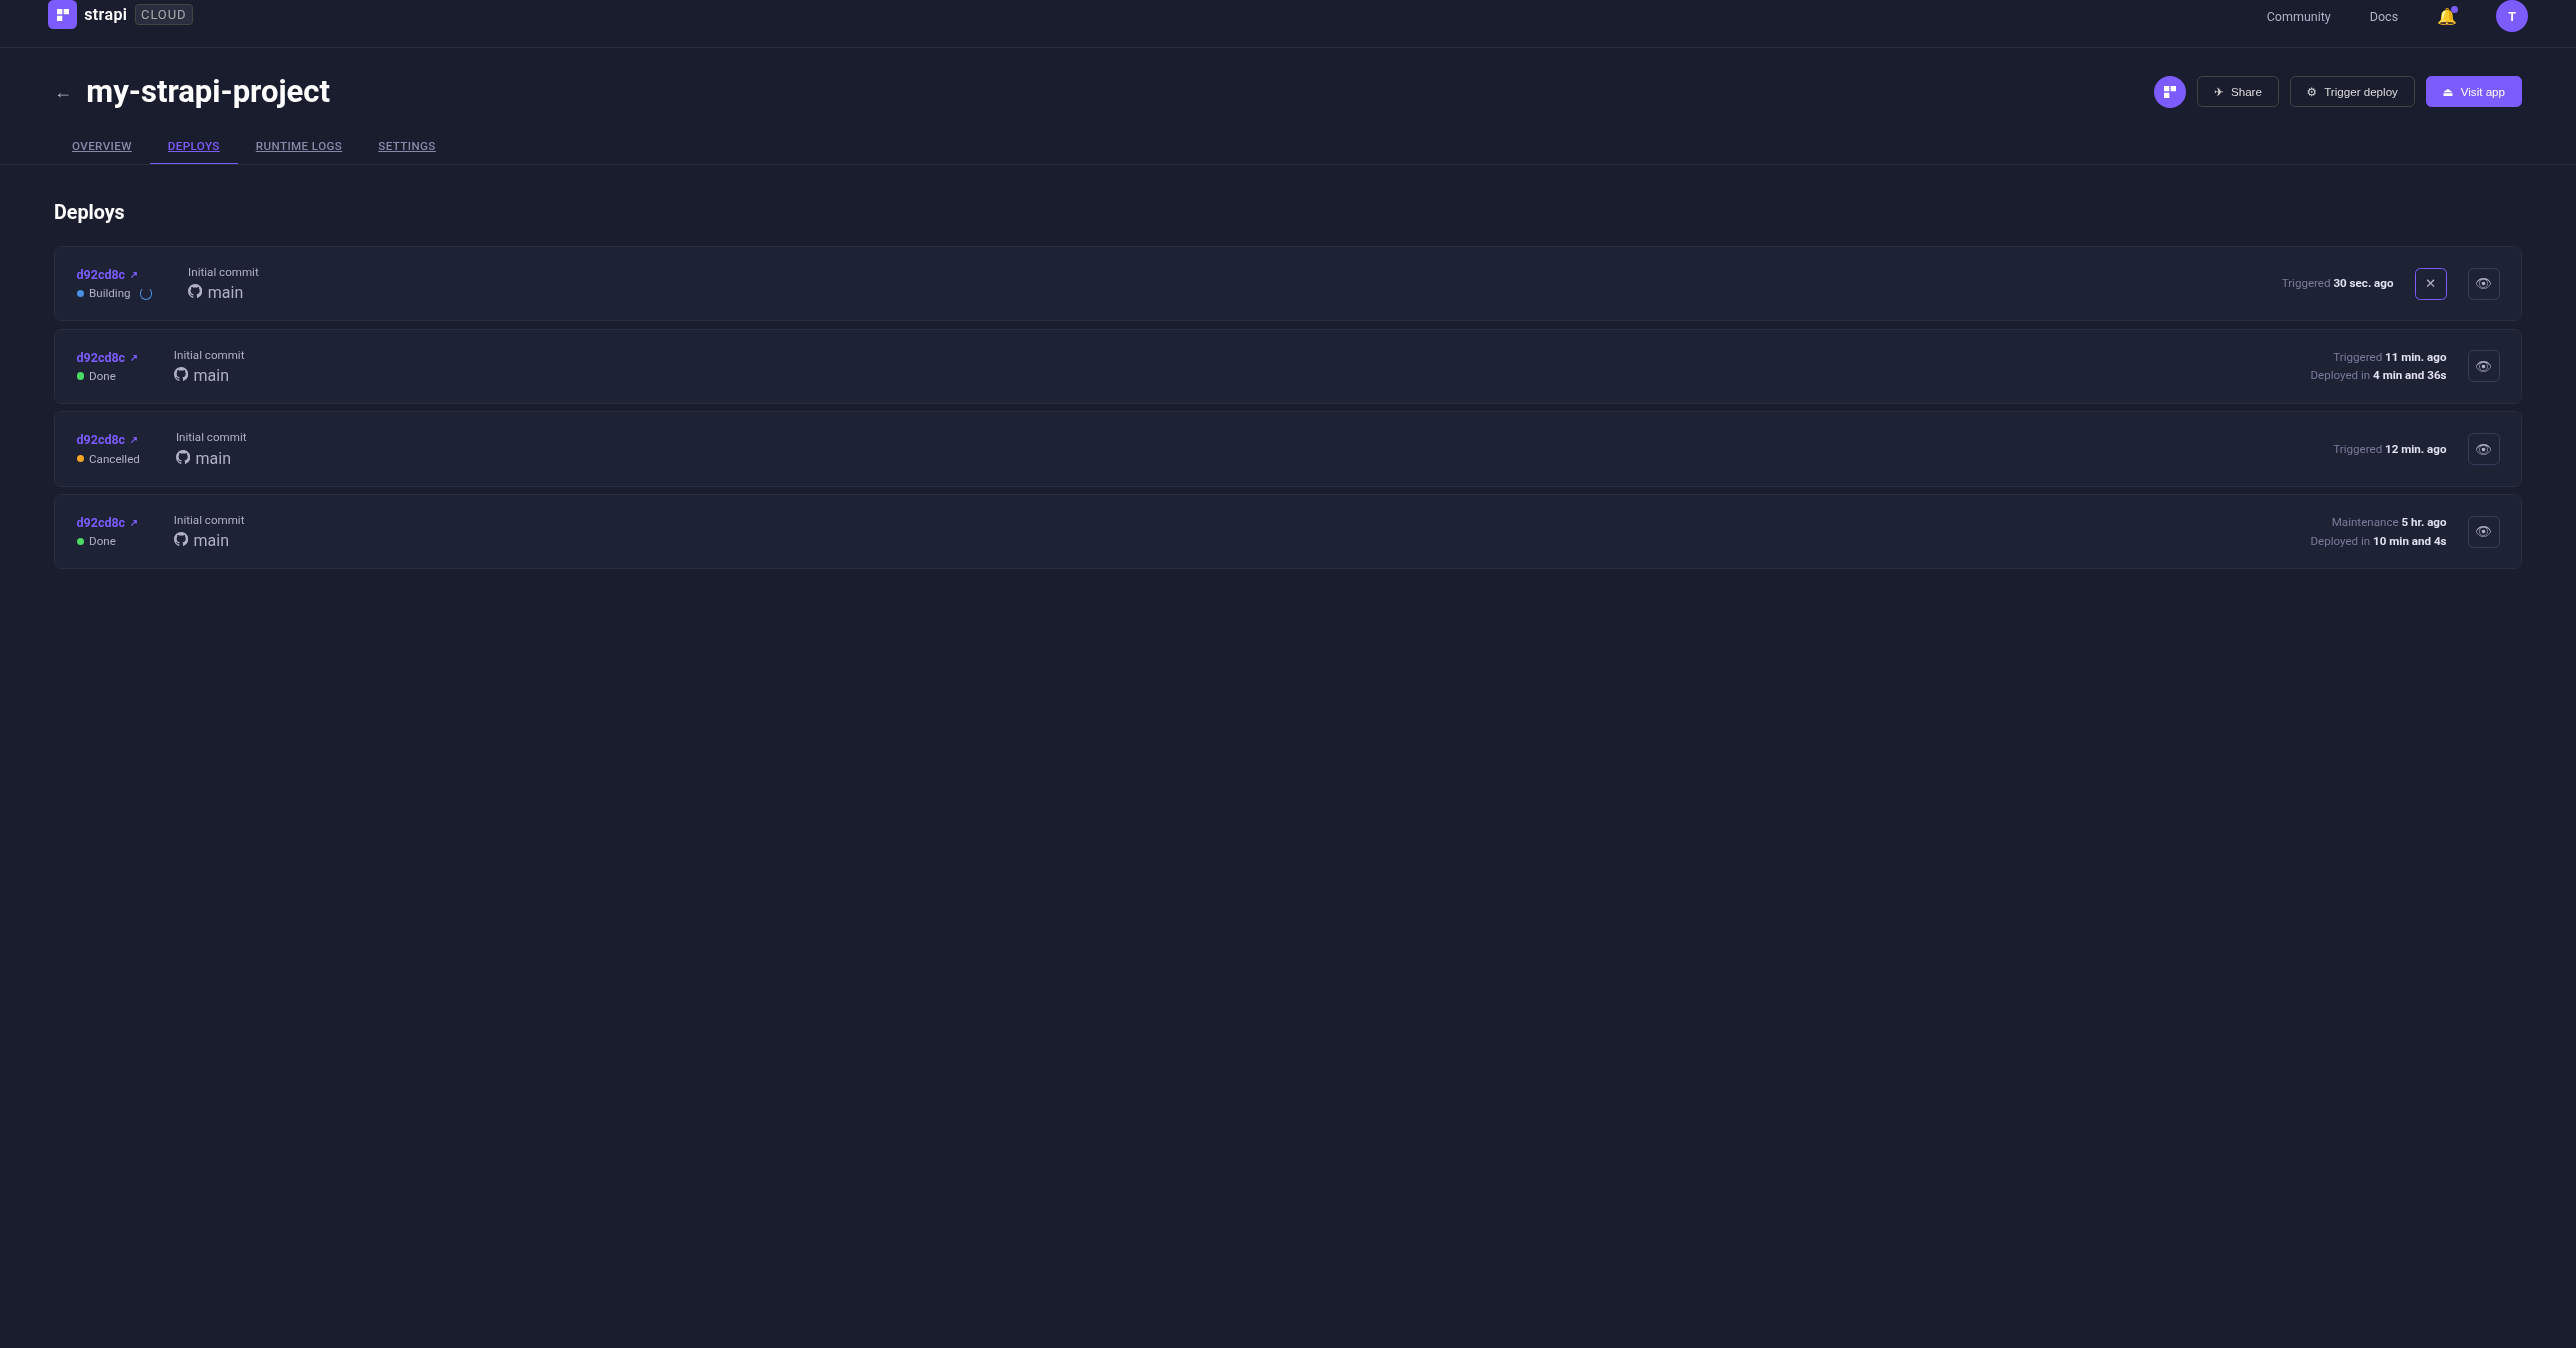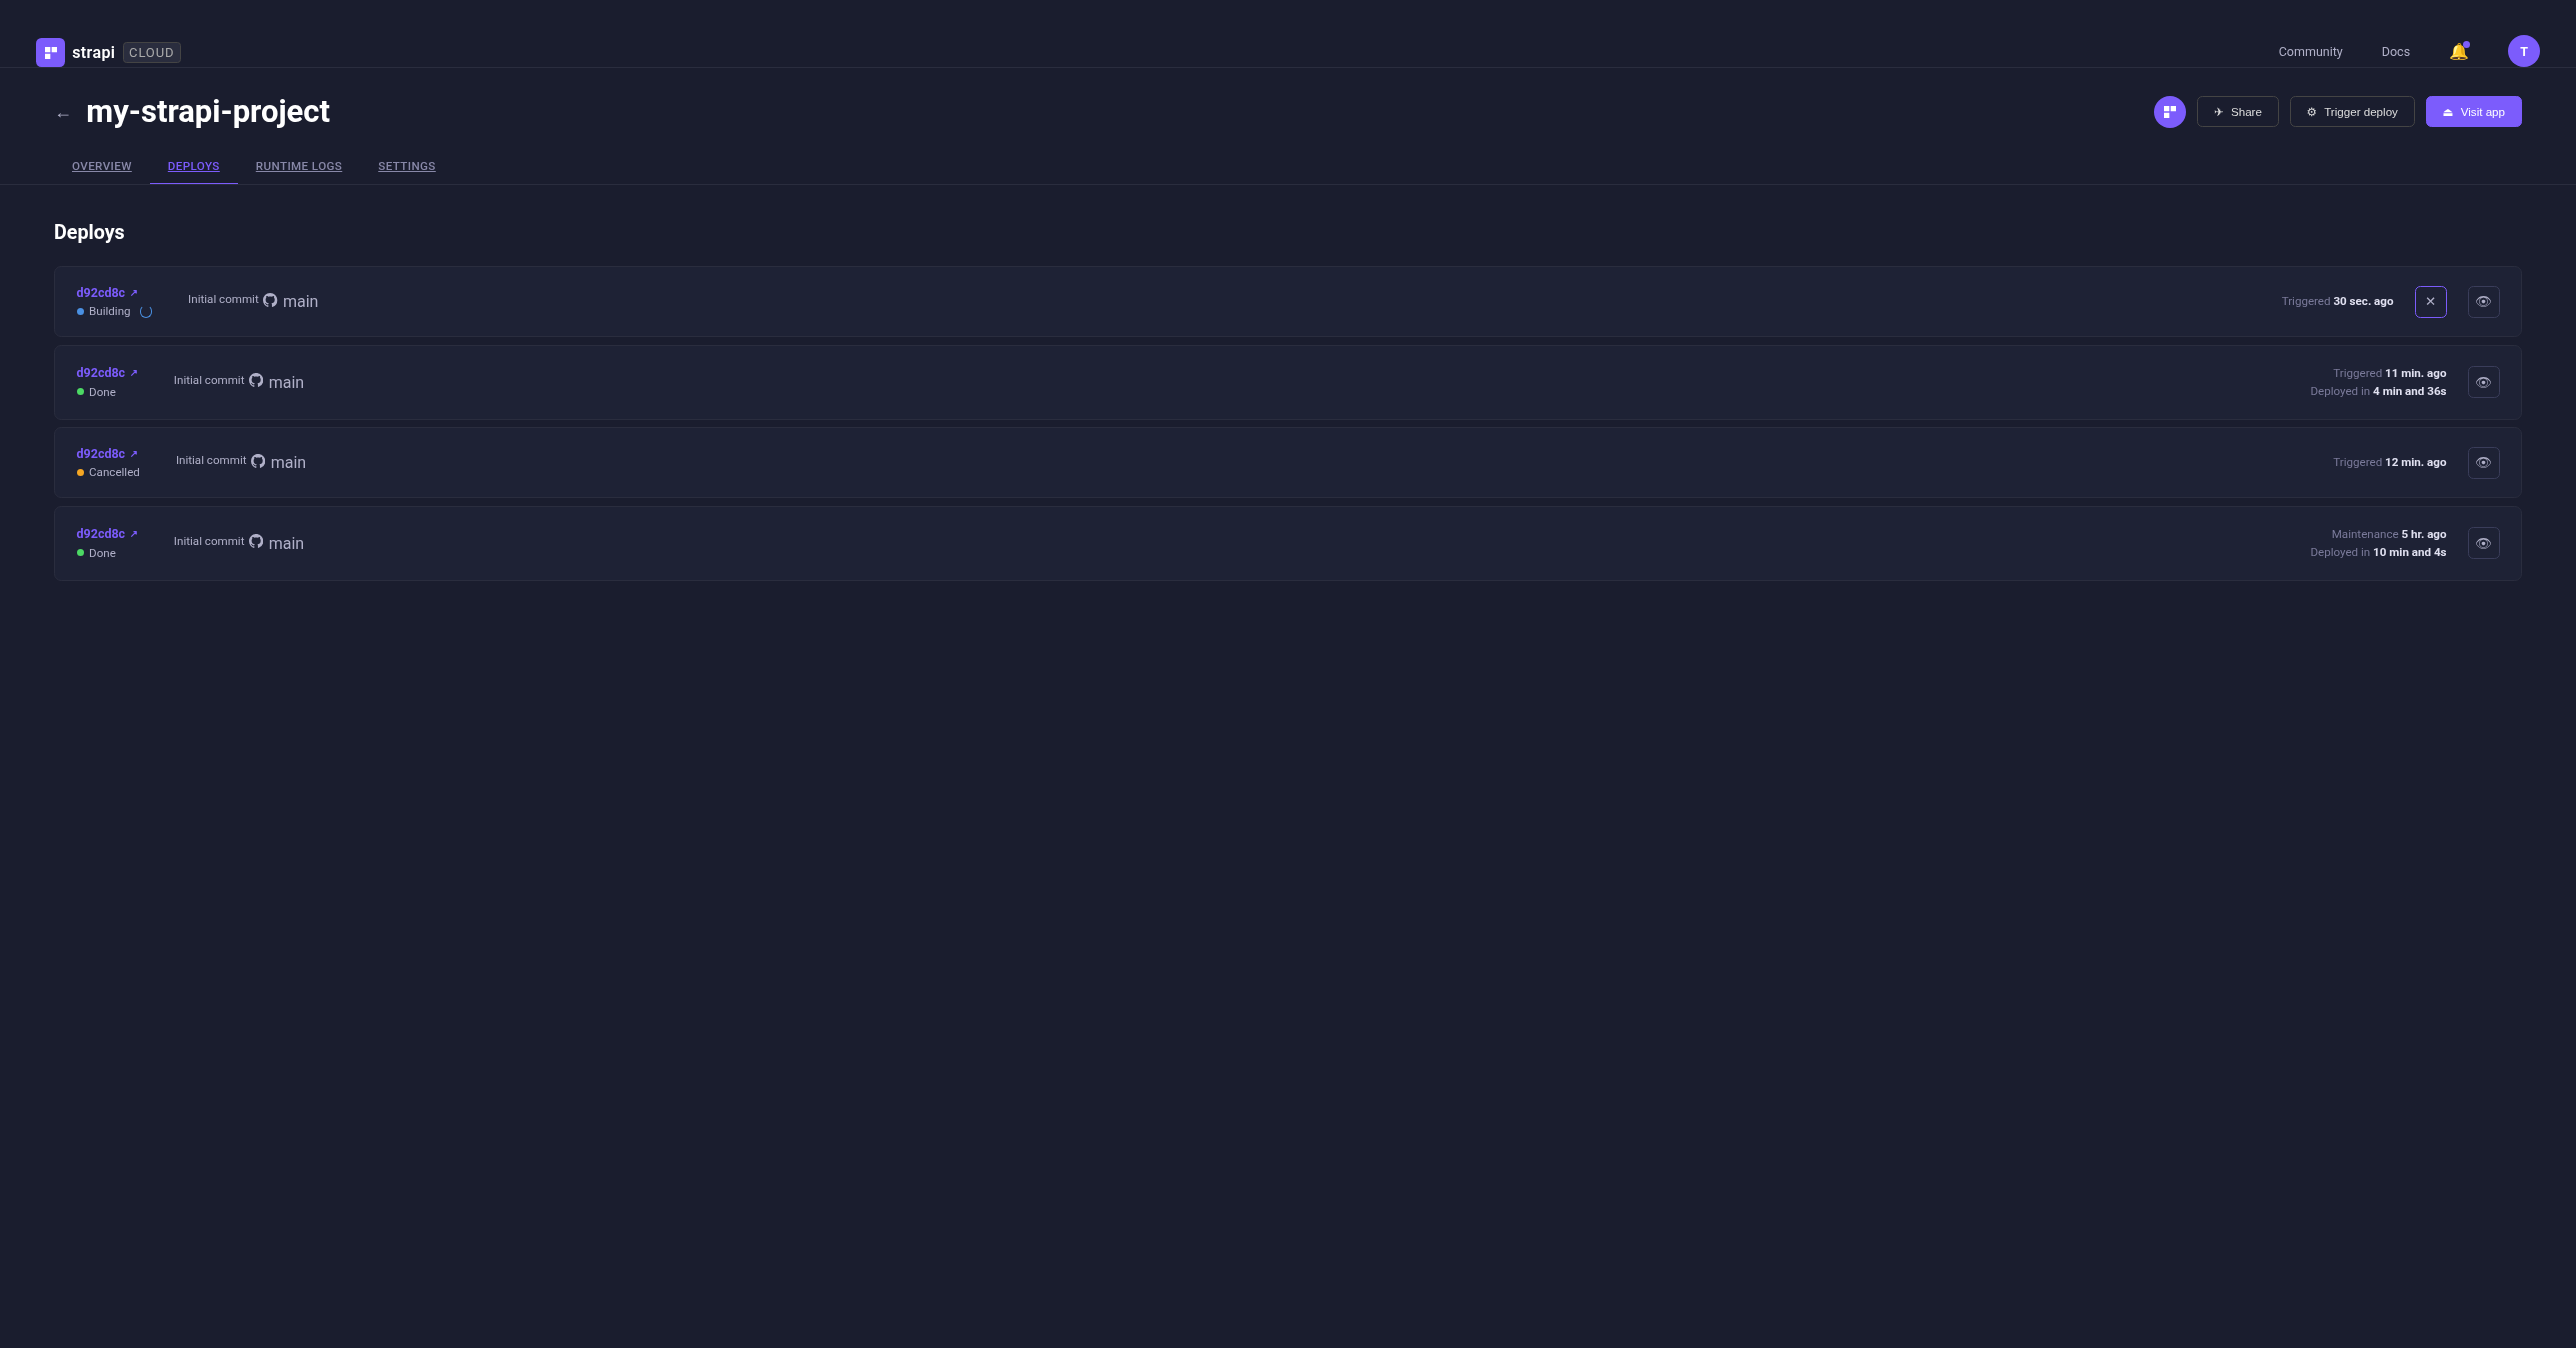--- a/index.html
+++ b/index.html
@@ -7,24 +7,24 @@
     body {
       background-color: #1a1d2e;
       color: #e0e0f0;
       font-family: -apple-system, BlinkMacSystemFont, 'Segoe UI', Roboto, sans-serif;
       min-height: 100vh;
     }
 
     
     .topnav {
       display: flex;
-      align-items: flex-end;
+      align-items: flex-start;
       justify-content: space-between;
-      padding: 0 36px;
-      height: 68px;
+      padding: 0 48px;
+      height: 48px;
       background-color: #1a1d2e;
       border-bottom: 0.9px solid #2a2d3e;
     }
     .topnav-left {
       display: flex;
       align-items: center;
       gap: 7.2px;
     }
     .logo-box {
       display: flex;
@@ -255,21 +255,21 @@
       border: 1.8px solid #4a90e2;
       border-top-color: transparent;
       border-radius: 50%;
       animation: spin 1s linear infinite;
       margin-left: 3.6px;
     }
     @keyframes spin { to { transform: rotate(360deg); } }
 
     .deploy-commit-block {
       display: flex;
-      flex-direction: row;
+      flex-direction: column;
       gap: 4.5px;
     }
     .commit-msg {
       font-size: 11.6px;
       color: #b0b0c8;
     }
     .commit-branch {
       display: flex;
       align-items: center;
       gap: 5.4px;

